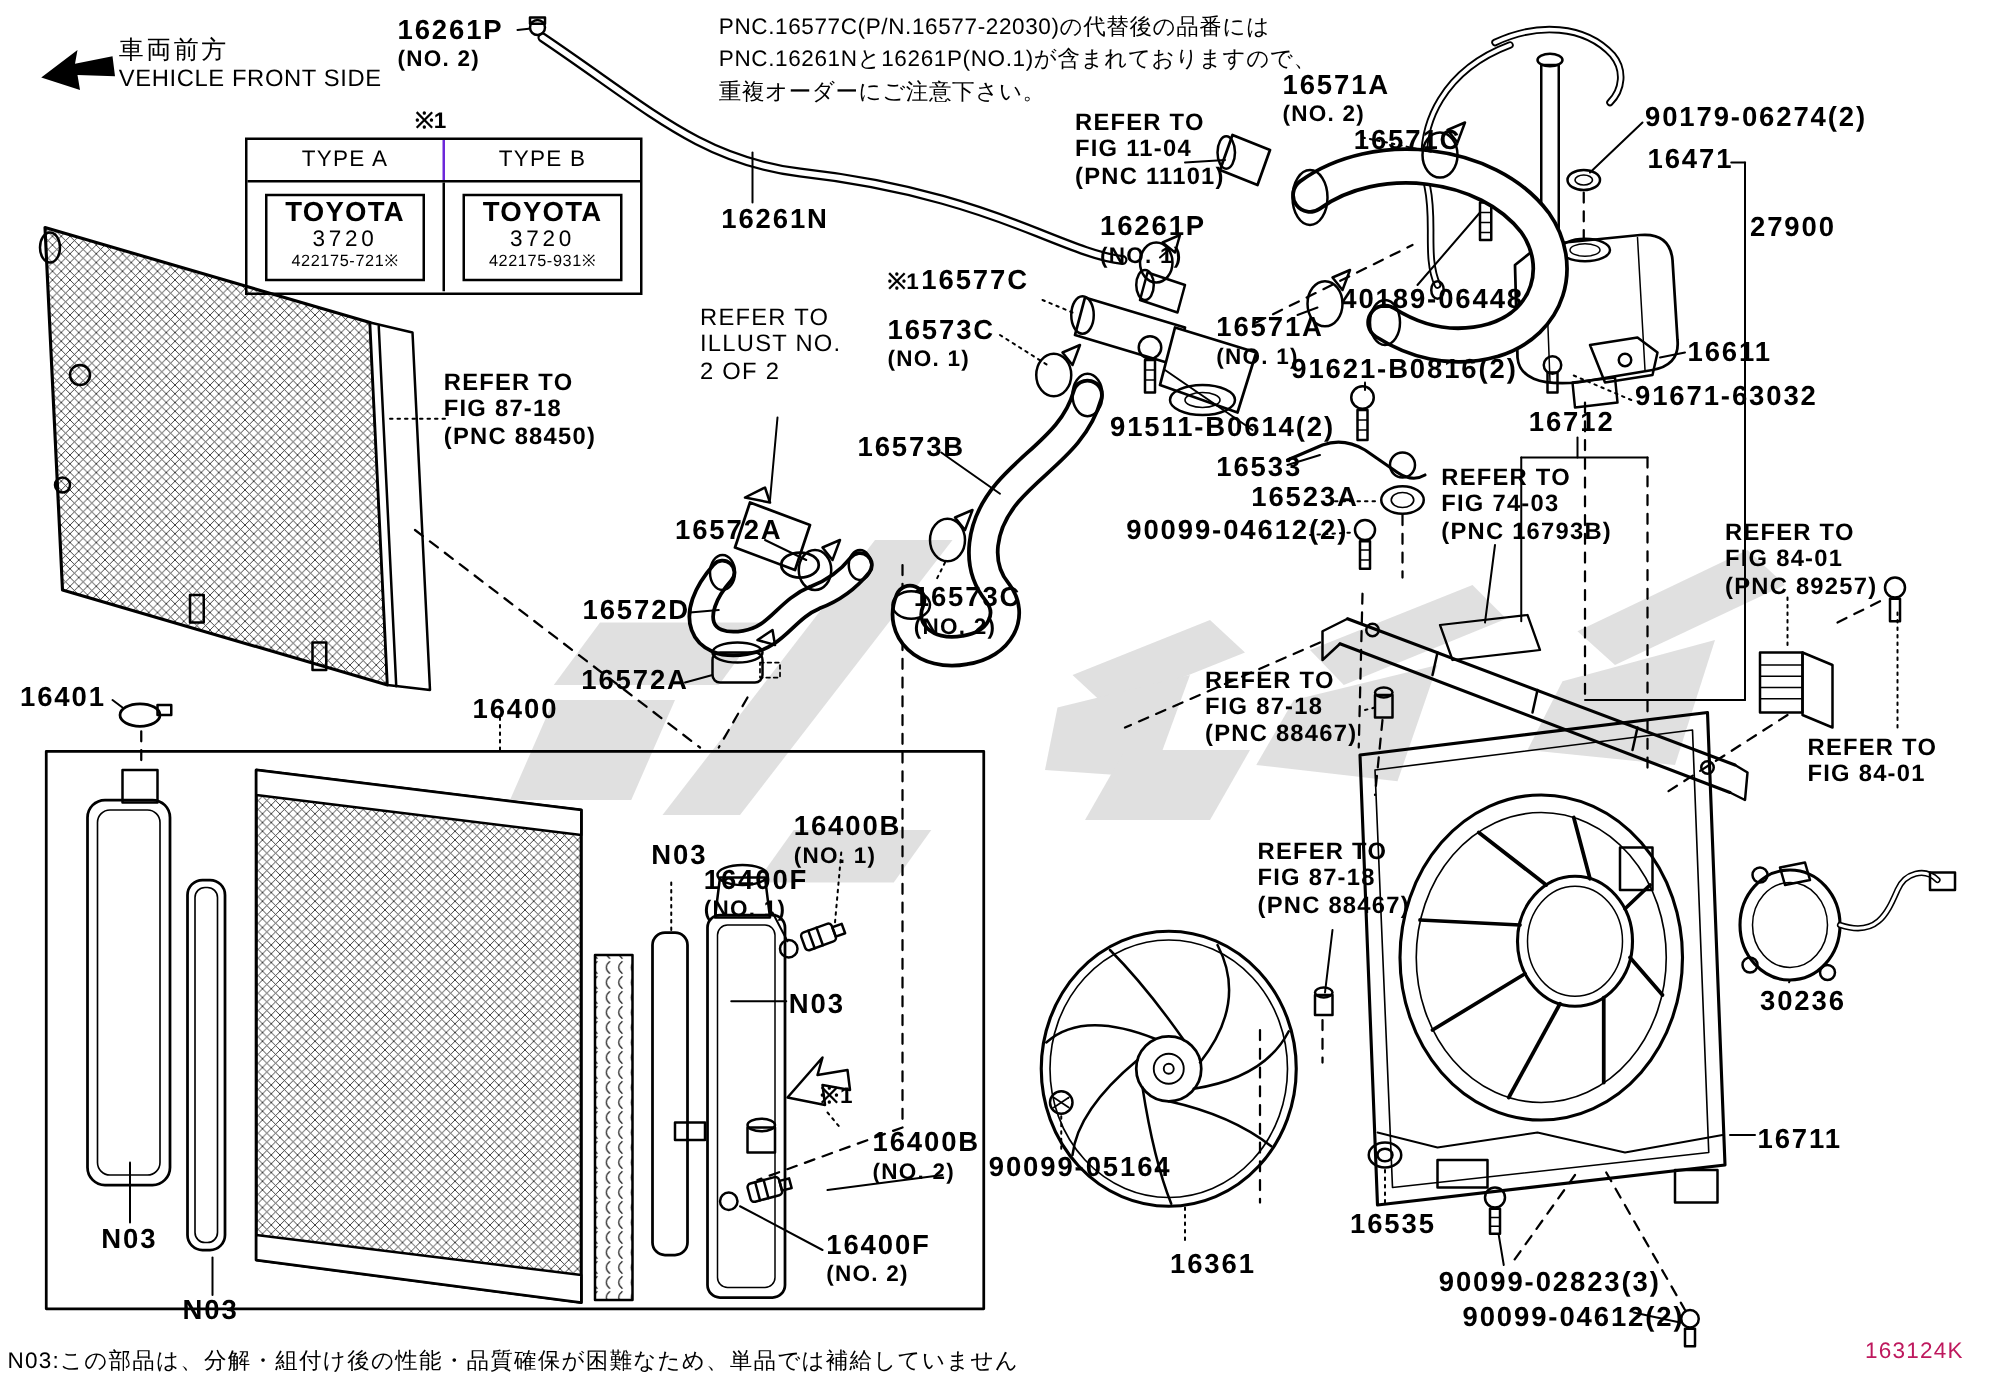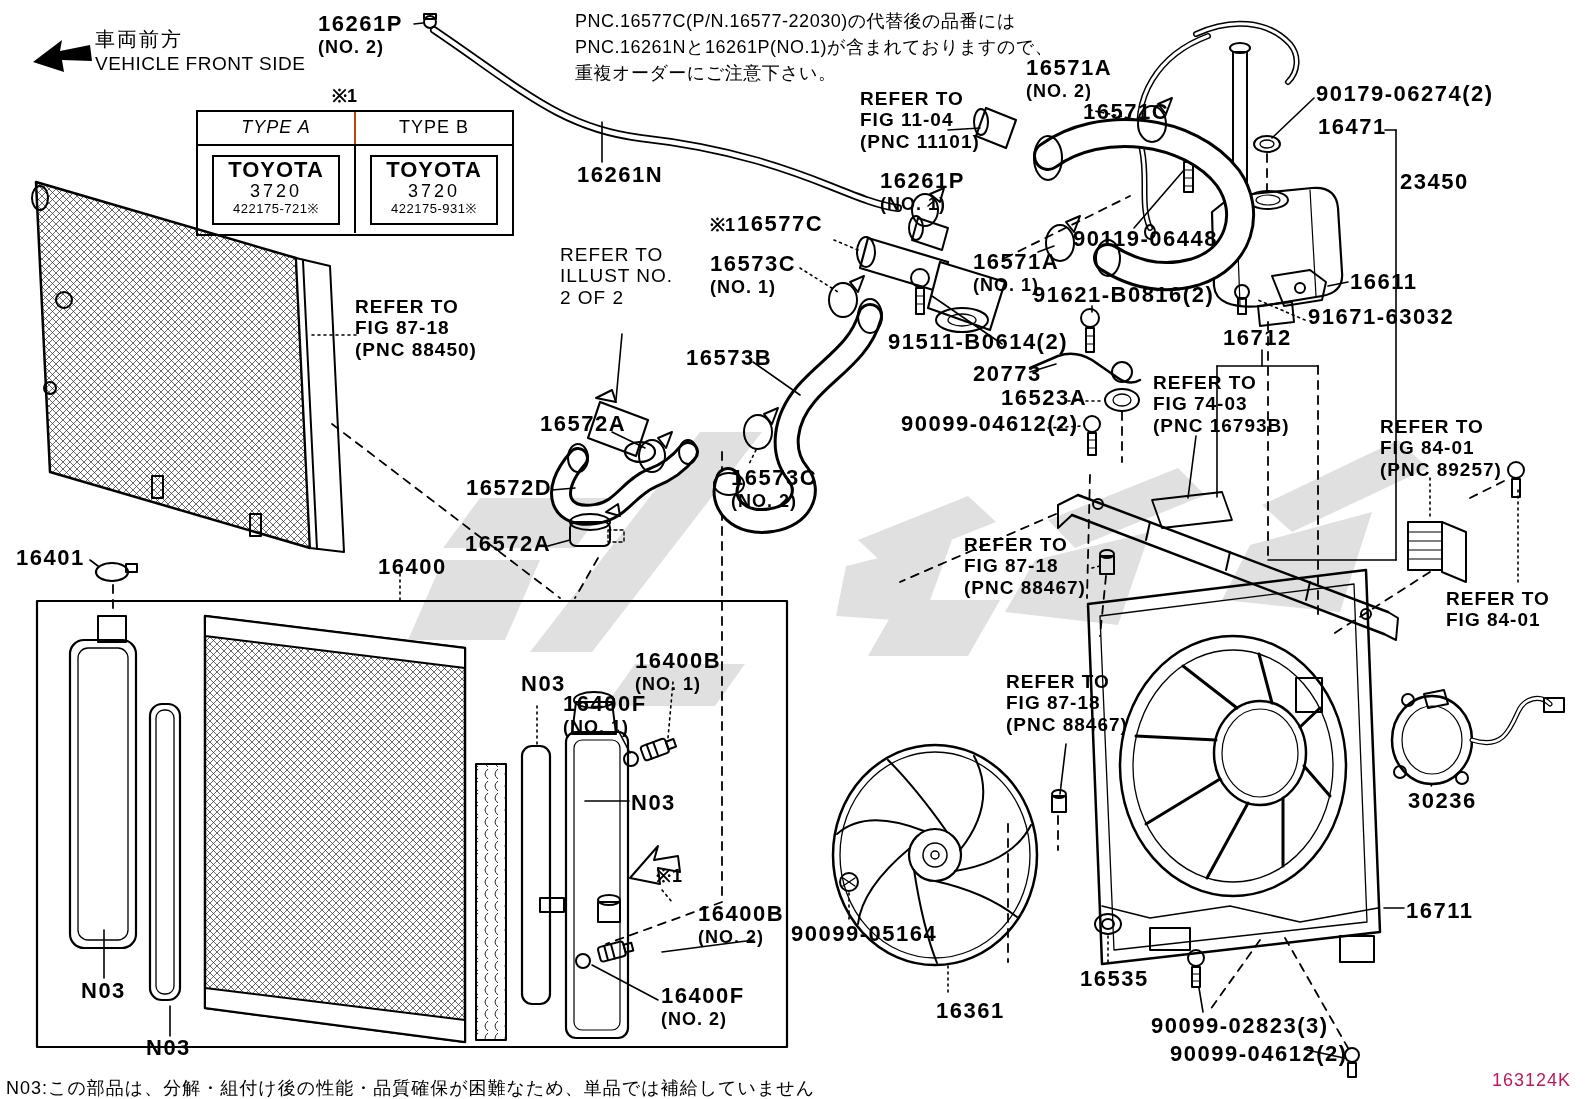--- a/index.html
+++ b/index.html
@@ -10,21 +10,21 @@
   .num{font-family:"Liberation Sans",sans-serif;font-weight:bold;font-size:22px;letter-spacing:1.5px;}
   .sub{font-family:"Liberation Sans",sans-serif;font-weight:bold;font-size:18px;letter-spacing:1px;}
   .ref .num{font-size:19px;letter-spacing:1px;}
   .light .num{font-weight:normal;font-size:19px;}
   .mark{font-size:18px;font-weight:bold;margin-right:2px;}
   .notice{position:absolute;left:575px;top:8px;font-size:18px;line-height:26px;letter-spacing:.5px;}
   .notice .u{display:inline-block;border-bottom:1.6px solid #000;padding-bottom:1px;}
   .tbl{position:absolute;left:196px;top:110px;width:318px;height:126px;border:2px solid #000;box-sizing:border-box;}
   .tbl .hdr{display:flex;height:32px;border-bottom:2px solid #000;}
   .tbl .hdr div{flex:1;text-align:center;font-size:18px;line-height:30px;letter-spacing:1px;}
-  .tbl .hdr div:first-child{border-right:2px solid #c2410c;font-style:italic;}
+  .tbl .hdr div:first-child{border-right:2px solid #6d28d9;}
   .tbl .bod{display:flex;height:87px;}
   .tbl .cell{flex:1;display:flex;align-items:center;justify-content:center;}
   .tbl .cell:first-child{border-right:2px solid #000;}
   .stick{border:2px solid #000;width:128px;height:70px;text-align:center;padding-top:2px;box-sizing:border-box;}
   .stick .b{font-weight:bold;font-size:22px;letter-spacing:1px;line-height:22px;}
   .stick .c{font-size:18px;letter-spacing:3px;line-height:20px;}
   .stick .n{font-size:13px;letter-spacing:.5px;line-height:16px;}
   .foot{position:absolute;left:6px;top:1076px;font-size:18px;letter-spacing:1px;}
   .docid{position:absolute;left:1492px;top:1070px;font-size:18px;letter-spacing:1px;color:#be185d;}
   .fh{position:absolute;left:95px;top:26px;}
@@ -441,24 +441,24 @@
       <div class="num">16261P</div>
       <div class="sub">(NO. 1)</div>
     </div>
 <div class="lbl" style="left:1316px;top:82px">
       <div class="num">90179-06274(2)</div>
     </div>
 <div class="lbl" style="left:1318px;top:115px">
       <div class="num">16471</div>
     </div>
 <div class="lbl" style="left:1400px;top:170px">
-      <div class="num">23450</div>
+      <div class="num">27900</div>
     </div>
 <div class="lbl" style="left:1073px;top:227px">
-      <div class="num">90119-06448</div>
+      <div class="num">40189-06448</div>
     </div>
 <div class="lbl" style="left:1350px;top:270px">
       <div class="num">16611</div>
     </div>
 <div class="lbl" style="left:1308px;top:305px">
       <div class="num">91671-63032</div>
     </div>
 <div class="lbl" style="left:710px;top:212px"><span class="mark">※1</span><span class="num">16577C</span></div>
 <div class="lbl" style="left:710px;top:252px">
       <div class="num">16573C</div>
@@ -471,21 +471,21 @@
 <div class="lbl" style="left:1033px;top:283px">
       <div class="num">91621-B0816(2)</div>
     </div>
 <div class="lbl" style="left:888px;top:330px">
       <div class="num">91511-B0614(2)</div>
     </div>
 <div class="lbl" style="left:686px;top:346px">
       <div class="num">16573B</div>
     </div>
 <div class="lbl" style="left:973px;top:362px">
-      <div class="num">20773</div>
+      <div class="num">16533</div>
     </div>
 <div class="lbl" style="left:1001px;top:386px">
       <div class="num">16523A</div>
     </div>
 <div class="lbl" style="left:901px;top:412px">
       <div class="num">90099-04612(2)</div>
     </div>
 <div class="lbl" style="left:1223px;top:326px">
       <div class="num">16712</div>
     </div>

